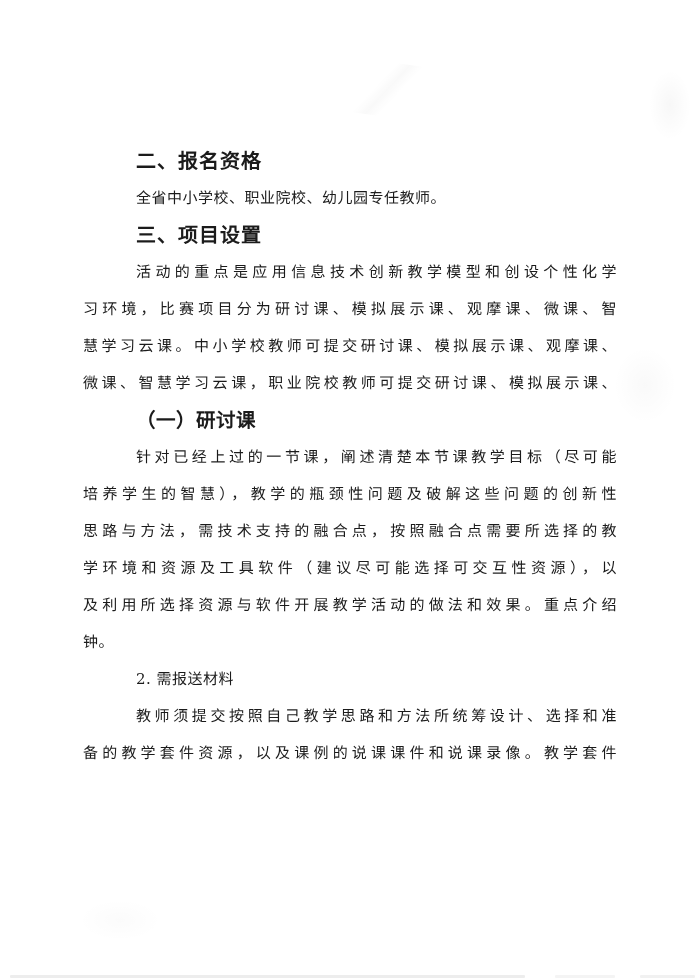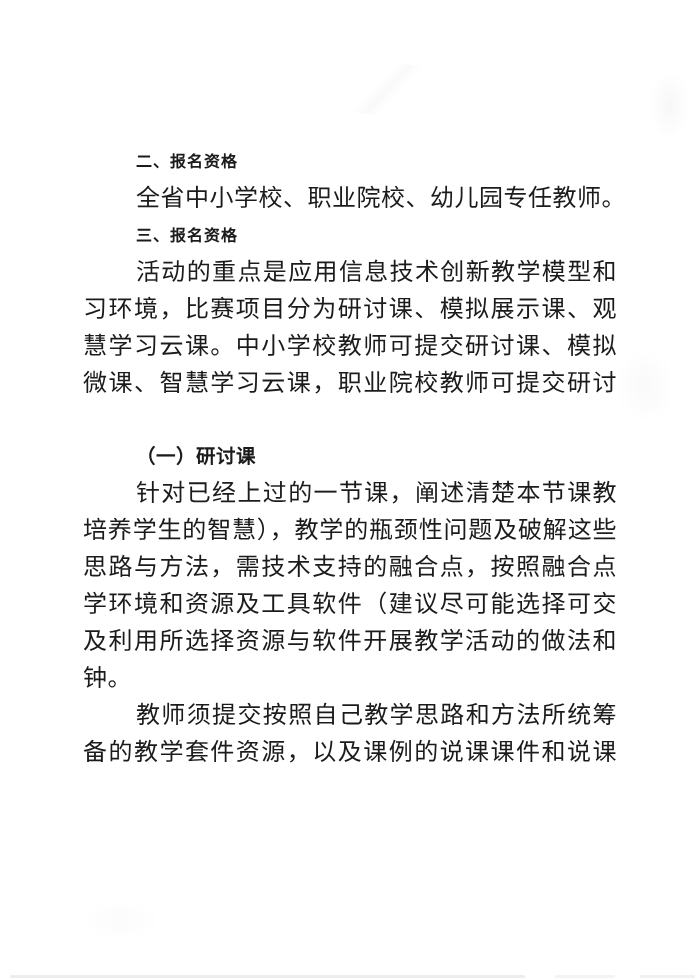--- a/index.html
+++ b/index.html
@@ -18,44 +18,43 @@
   }
   .doc-body {
     position: absolute;
     left: 83px;
     top: 143px;
     width: 534px;
   }
   .line {
     height: 37px;
     line-height: 37px;
-    font-size: 24px;
+    font-size: 15px;
     overflow: hidden;
     white-space: nowrap;
     letter-spacing: 0.5px;
   }
   .line.indent {
     text-indent: 53px;
   }
   .line.justify {
     white-space: normal;
     text-align: justify;
     text-align-last: justify;
     -moz-text-align-last: justify;
   }
   .line.heading {
     font-family: "DejaVu Sans", "Liberation Sans", sans-serif;
     font-weight: 700;
-    font-size: 16px;
+    font-size: 20px;
     letter-spacing: 1px;
   }
   .line.subheading {
     font-weight: 700;
     font-size: 19.5px;
-    margin-top: 36px;
   }
   
   .artifact {
     position: absolute;
     pointer-events: none;
   }
   .streak-topleft {
     left: 340px;
     top: 62px;
     width: 95px;
@@ -108,32 +107,33 @@
 <div class="page">
 
   <div class="artifact streak-topleft"></div>
   <div class="artifact smudge-topright"></div>
   <div class="artifact smudge-right-mid"></div>
   <div class="artifact smudge-left-low"></div>
 
   <div class="doc-body">
       <div class="line heading indent">二、报名资格</div>
       <div class="line body indent">全省中小学校、职业院校、幼儿园专任教师。</div>
-      <div class="line heading indent">三、报名资格</div>
+      <div class="line heading indent">三、项目设置</div>
       <div class="line body indent justify">活动的重点是应用信息技术创新教学模型和创设个性化学</div>
       <div class="line body justify">习环境，比赛项目分为研讨课、模拟展示课、观摩课、微课、智</div>
       <div class="line body justify">慧学习云课。中小学校教师可提交研讨课、模拟展示课、观摩课、</div>
       <div class="line body justify">微课、智慧学习云课，职业院校教师可提交研讨课、模拟展示课、</div>
       <div class="line subheading indent">（一）研讨课</div>
       <div class="line body indent justify">针对已经上过的一节课，阐述清楚本节课教学目标（尽可能</div>
       <div class="line body justify">培养学生的智慧），教学的瓶颈性问题及破解这些问题的创新性</div>
       <div class="line body justify">思路与方法，需技术支持的融合点，按照融合点需要所选择的教</div>
       <div class="line body justify">学环境和资源及工具软件（建议尽可能选择可交互性资源），以</div>
       <div class="line body justify">及利用所选择资源与软件开展教学活动的做法和效果。重点介绍</div>
       <div class="line body">钟。</div>
+      <div class="line body indent">2. 需报送材料</div>
       <div class="line body indent justify">教师须提交按照自己教学思路和方法所统筹设计、选择和准</div>
       <div class="line body justify">备的教学套件资源，以及课例的说课课件和说课录像。教学套件</div>
     </div>
 
   <div class="scan-edge-bottom">
     <div class="seg seg1"></div>
     <div class="seg seg2"></div>
     <div class="seg seg3"></div>
   </div>
 

